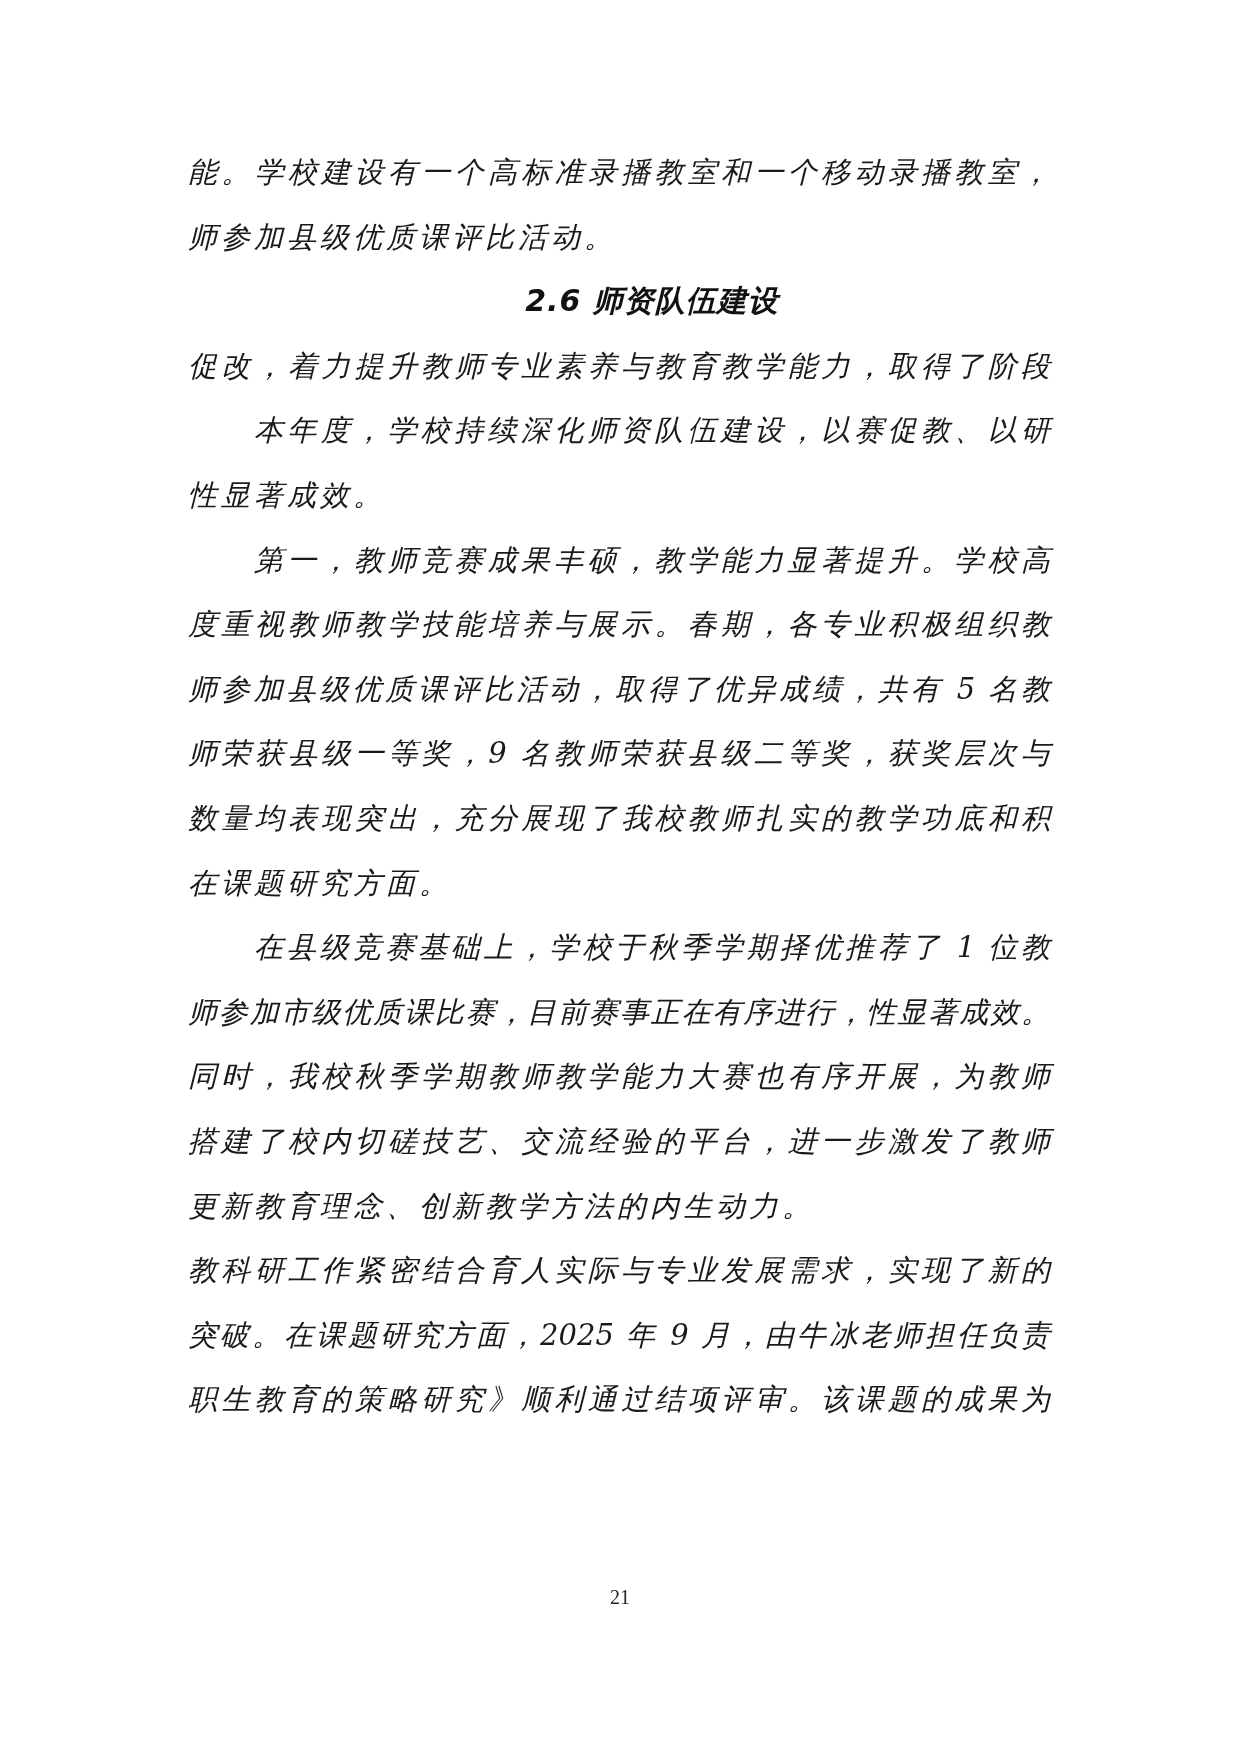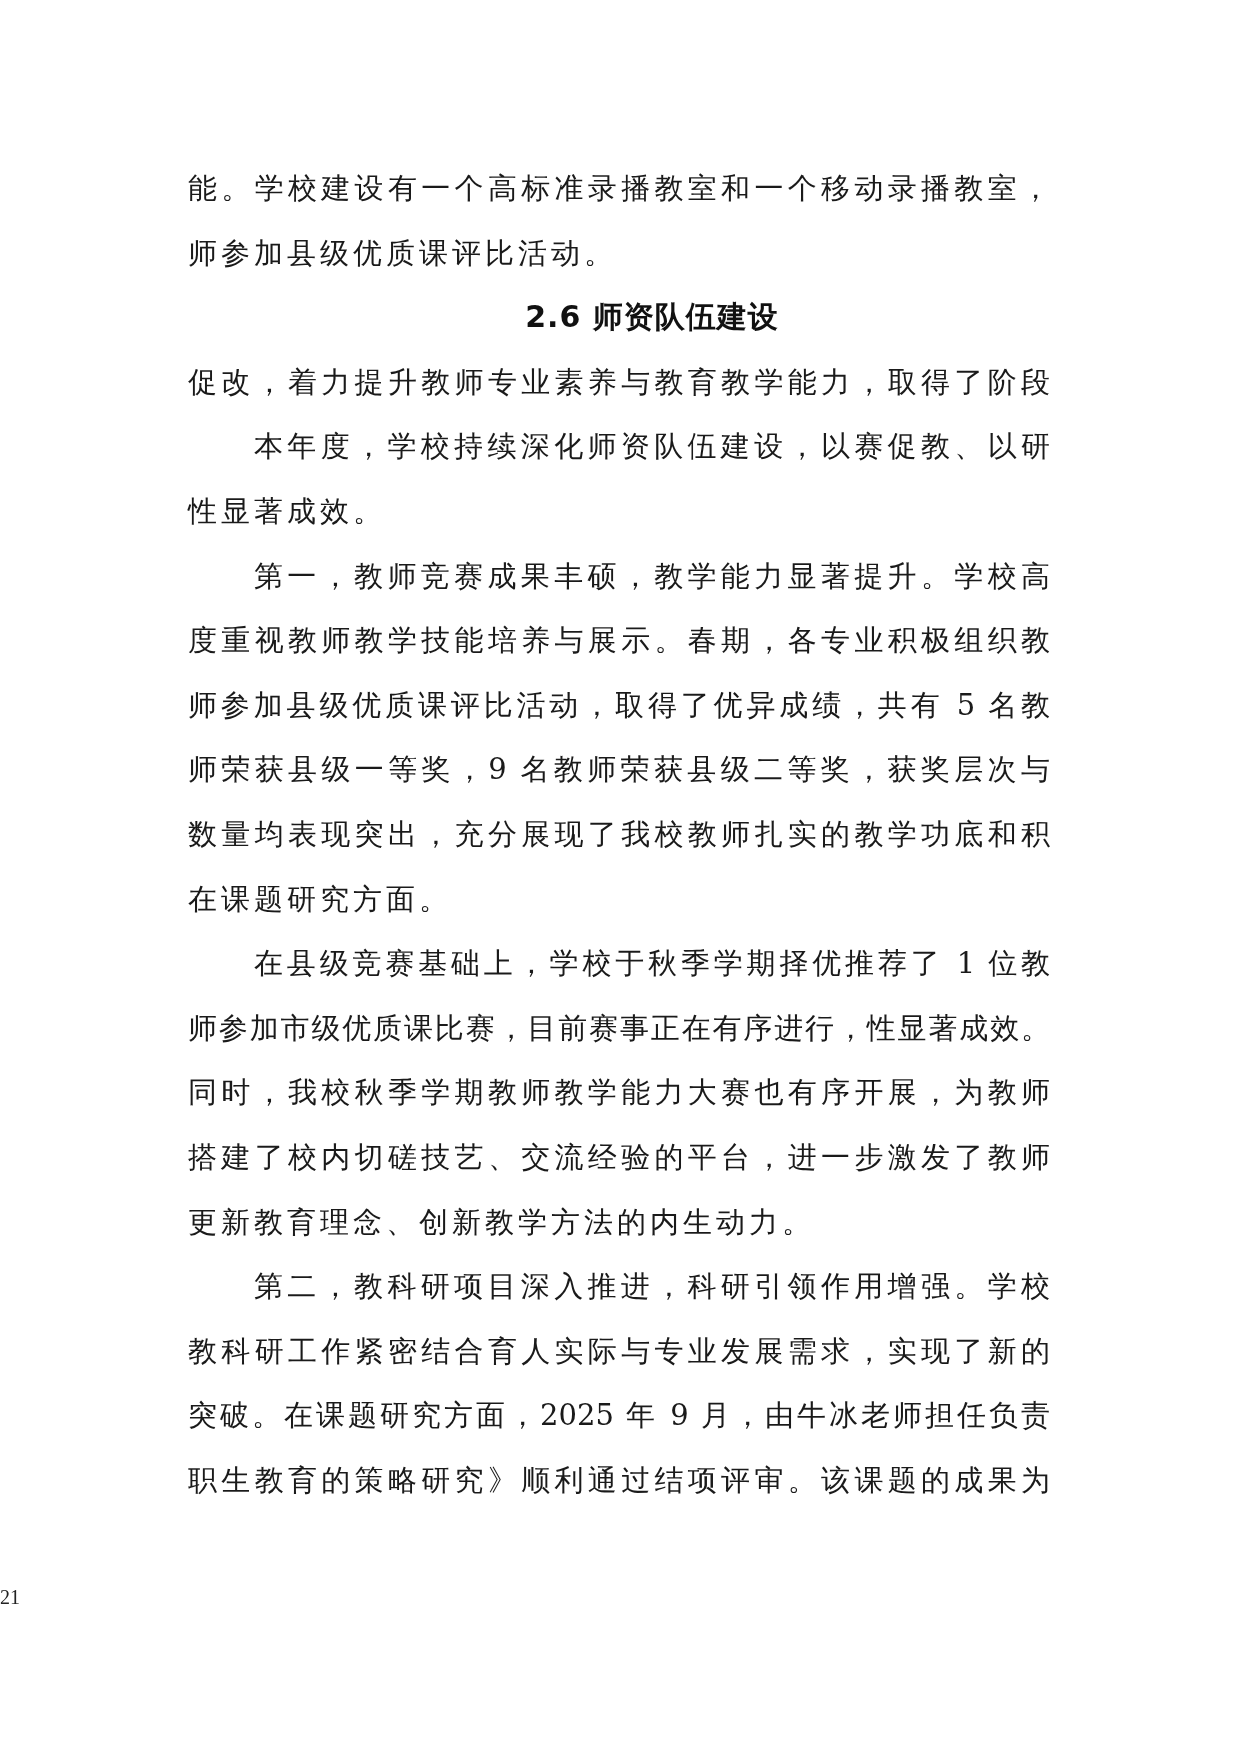--- a/index.html
+++ b/index.html
@@ -11,22 +11,23 @@
     width: 1240px;
     height: 1754px;
     position: relative;
     overflow: hidden;
     font-family: "DejaVu Serif", "Liberation Serif", serif;
     color: #1a1a1a;
   }
   .page {
     position: absolute;
     left: 188px;
-    top: 156px;
+    top: 140px;
     width: 862px;
+    font-style: italic;
   }
   .line {
     height: 64.6px;
     line-height: 64.6px;
     font-size: 29px;
     letter-spacing: 4.0px;
     white-space: nowrap;
     overflow: visible;
   }
   .line.just {
@@ -43,20 +44,21 @@
     font-size: 30px;
     letter-spacing: 1px;
     color: #111;
     text-align: center;
   }
   .page-number {
     position: absolute;
     left: 0;
     width: 1240px;
     top: 1586px;
+    text-align: center;
     font-family: "Liberation Serif", "DejaVu Serif", serif;
     font-size: 20px;
     color: #222;
   }
 </style>
 </head>
 <body>
 
 <div class="page">
 
@@ -82,21 +84,20 @@
 
   <div>
     <div class="line just indent">在县级竞赛基础上，学校于秋季学期择优推荐了 1 位教</div>
     <div class="line just">师参加市级优质课比赛，目前赛事正在有序进行，性显著成效。</div>
     <div class="line just">同时，我校秋季学期教师教学能力大赛也有序开展，为教师</div>
     <div class="line just">搭建了校内切磋技艺、交流经验的平台，进一步激发了教师</div>
     <div class="line">更新教育理念、创新教学方法的内生动力。</div>
   </div>
 
   <div>
-    <div class="line just indent">第二，教科研项目深入推进，科研引领作用增强。学校</div>
     <div class="line just">教科研工作紧密结合育人实际与专业发展需求，实现了新的</div>
     <div class="line just">突破。在课题研究方面，2025 年 9 月，由牛冰老师担任负责</div>
     <div class="line just">职生教育的策略研究》顺利通过结项评审。该课题的成果为</div>
   </div>
 
 </div>
 
 <div class="page-number">21</div>
 
 </body></html>

